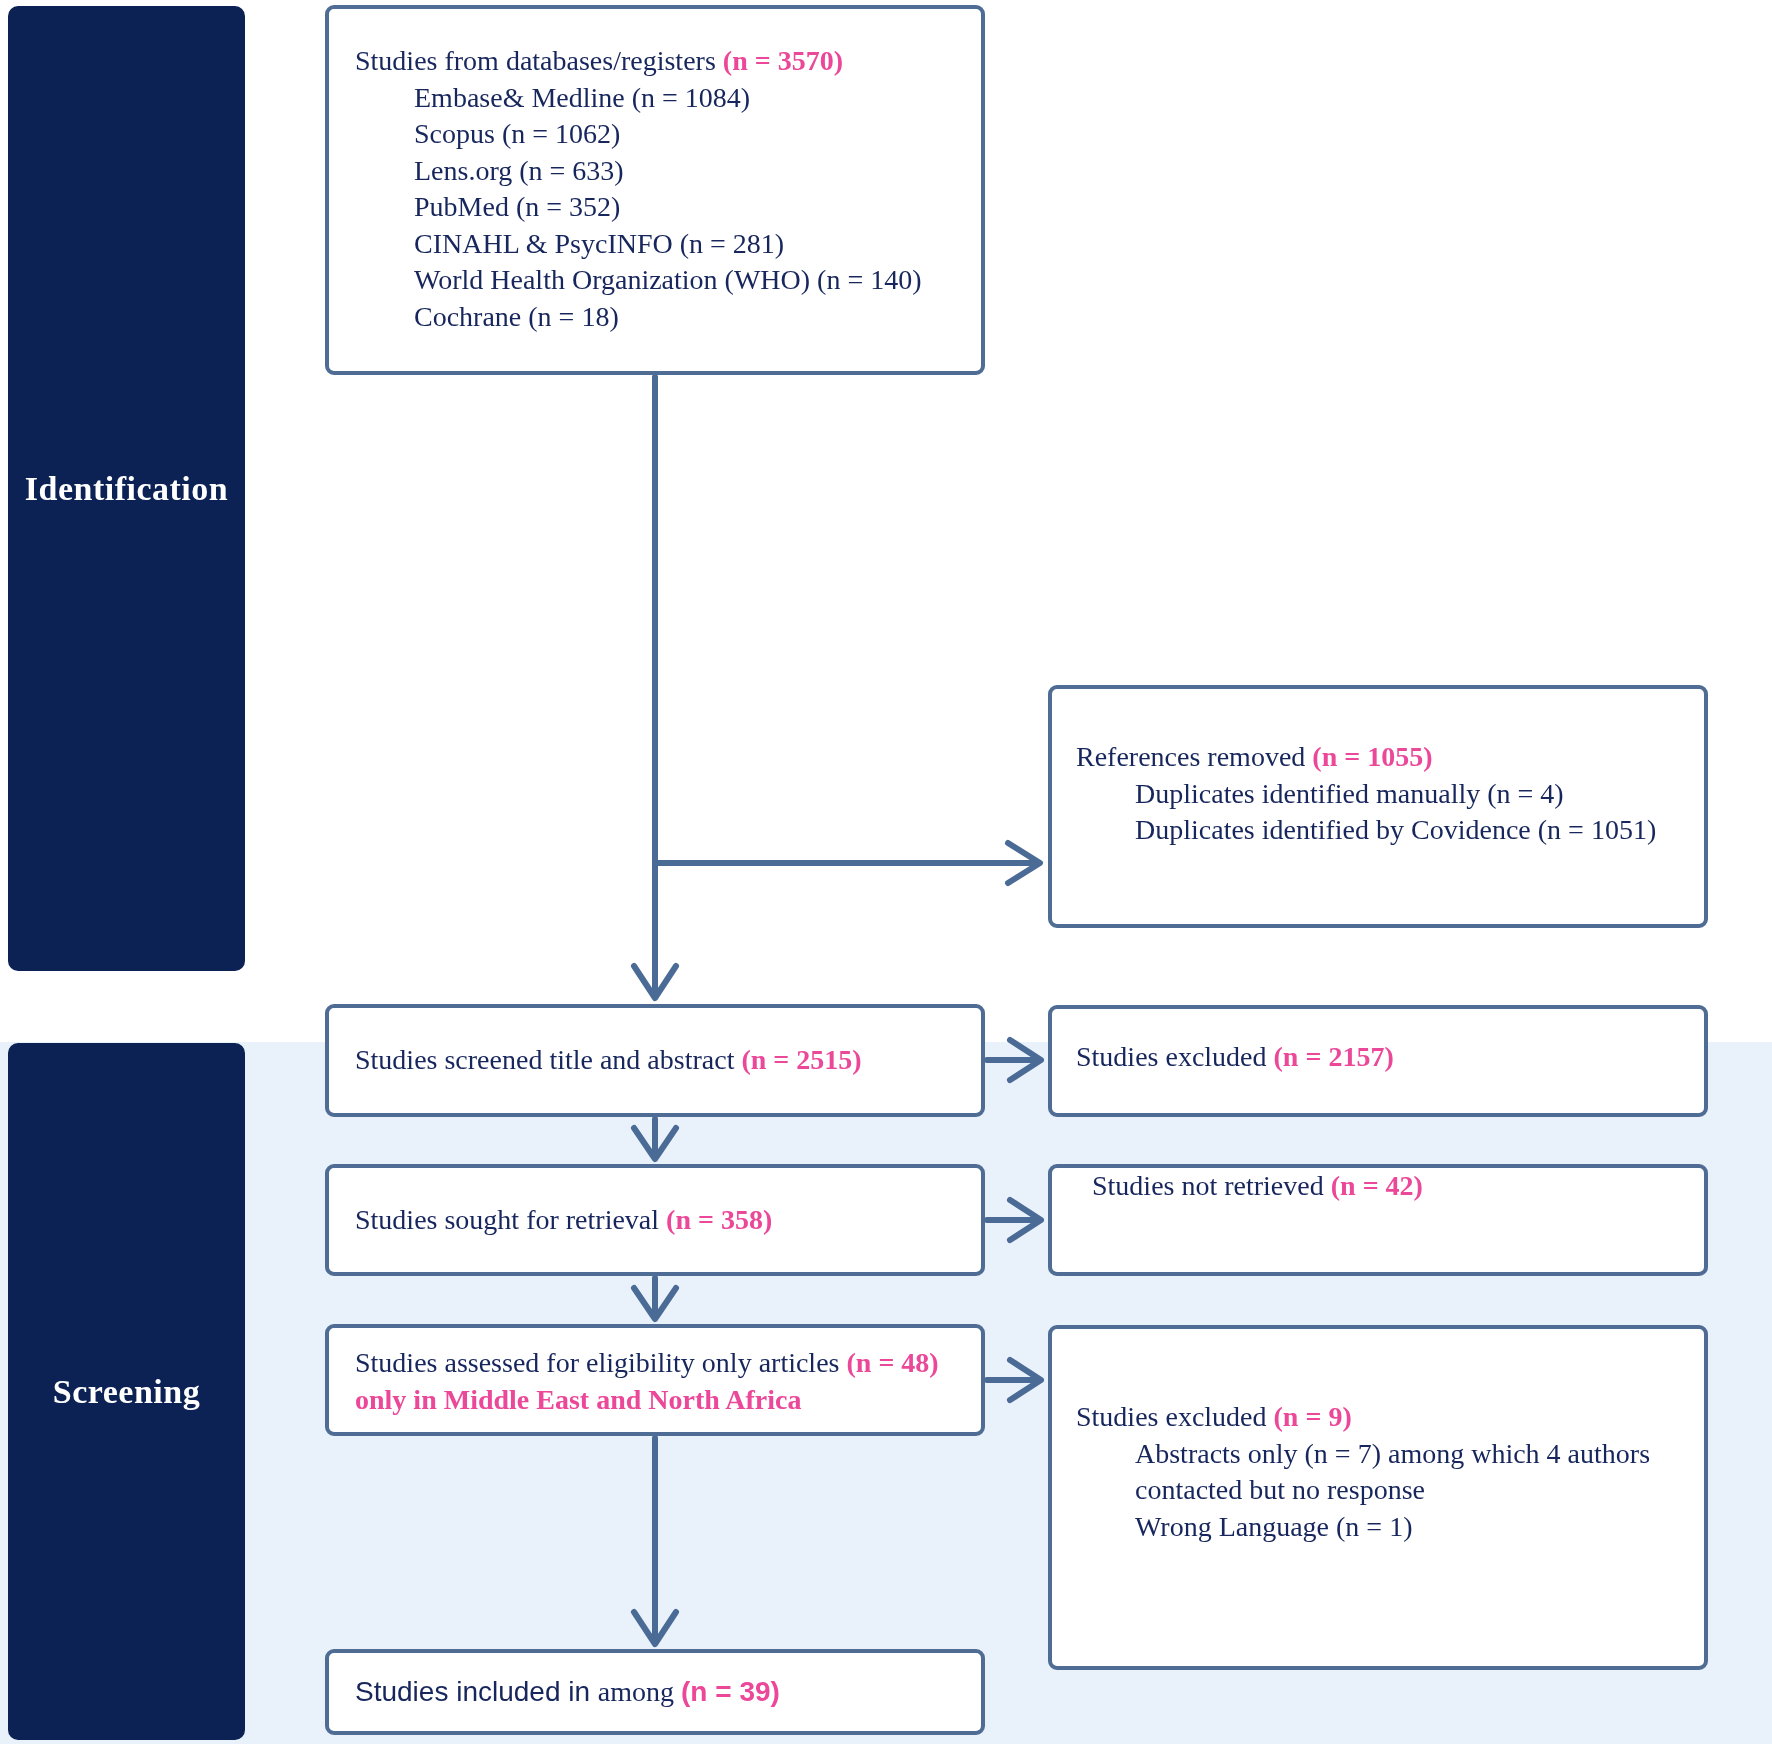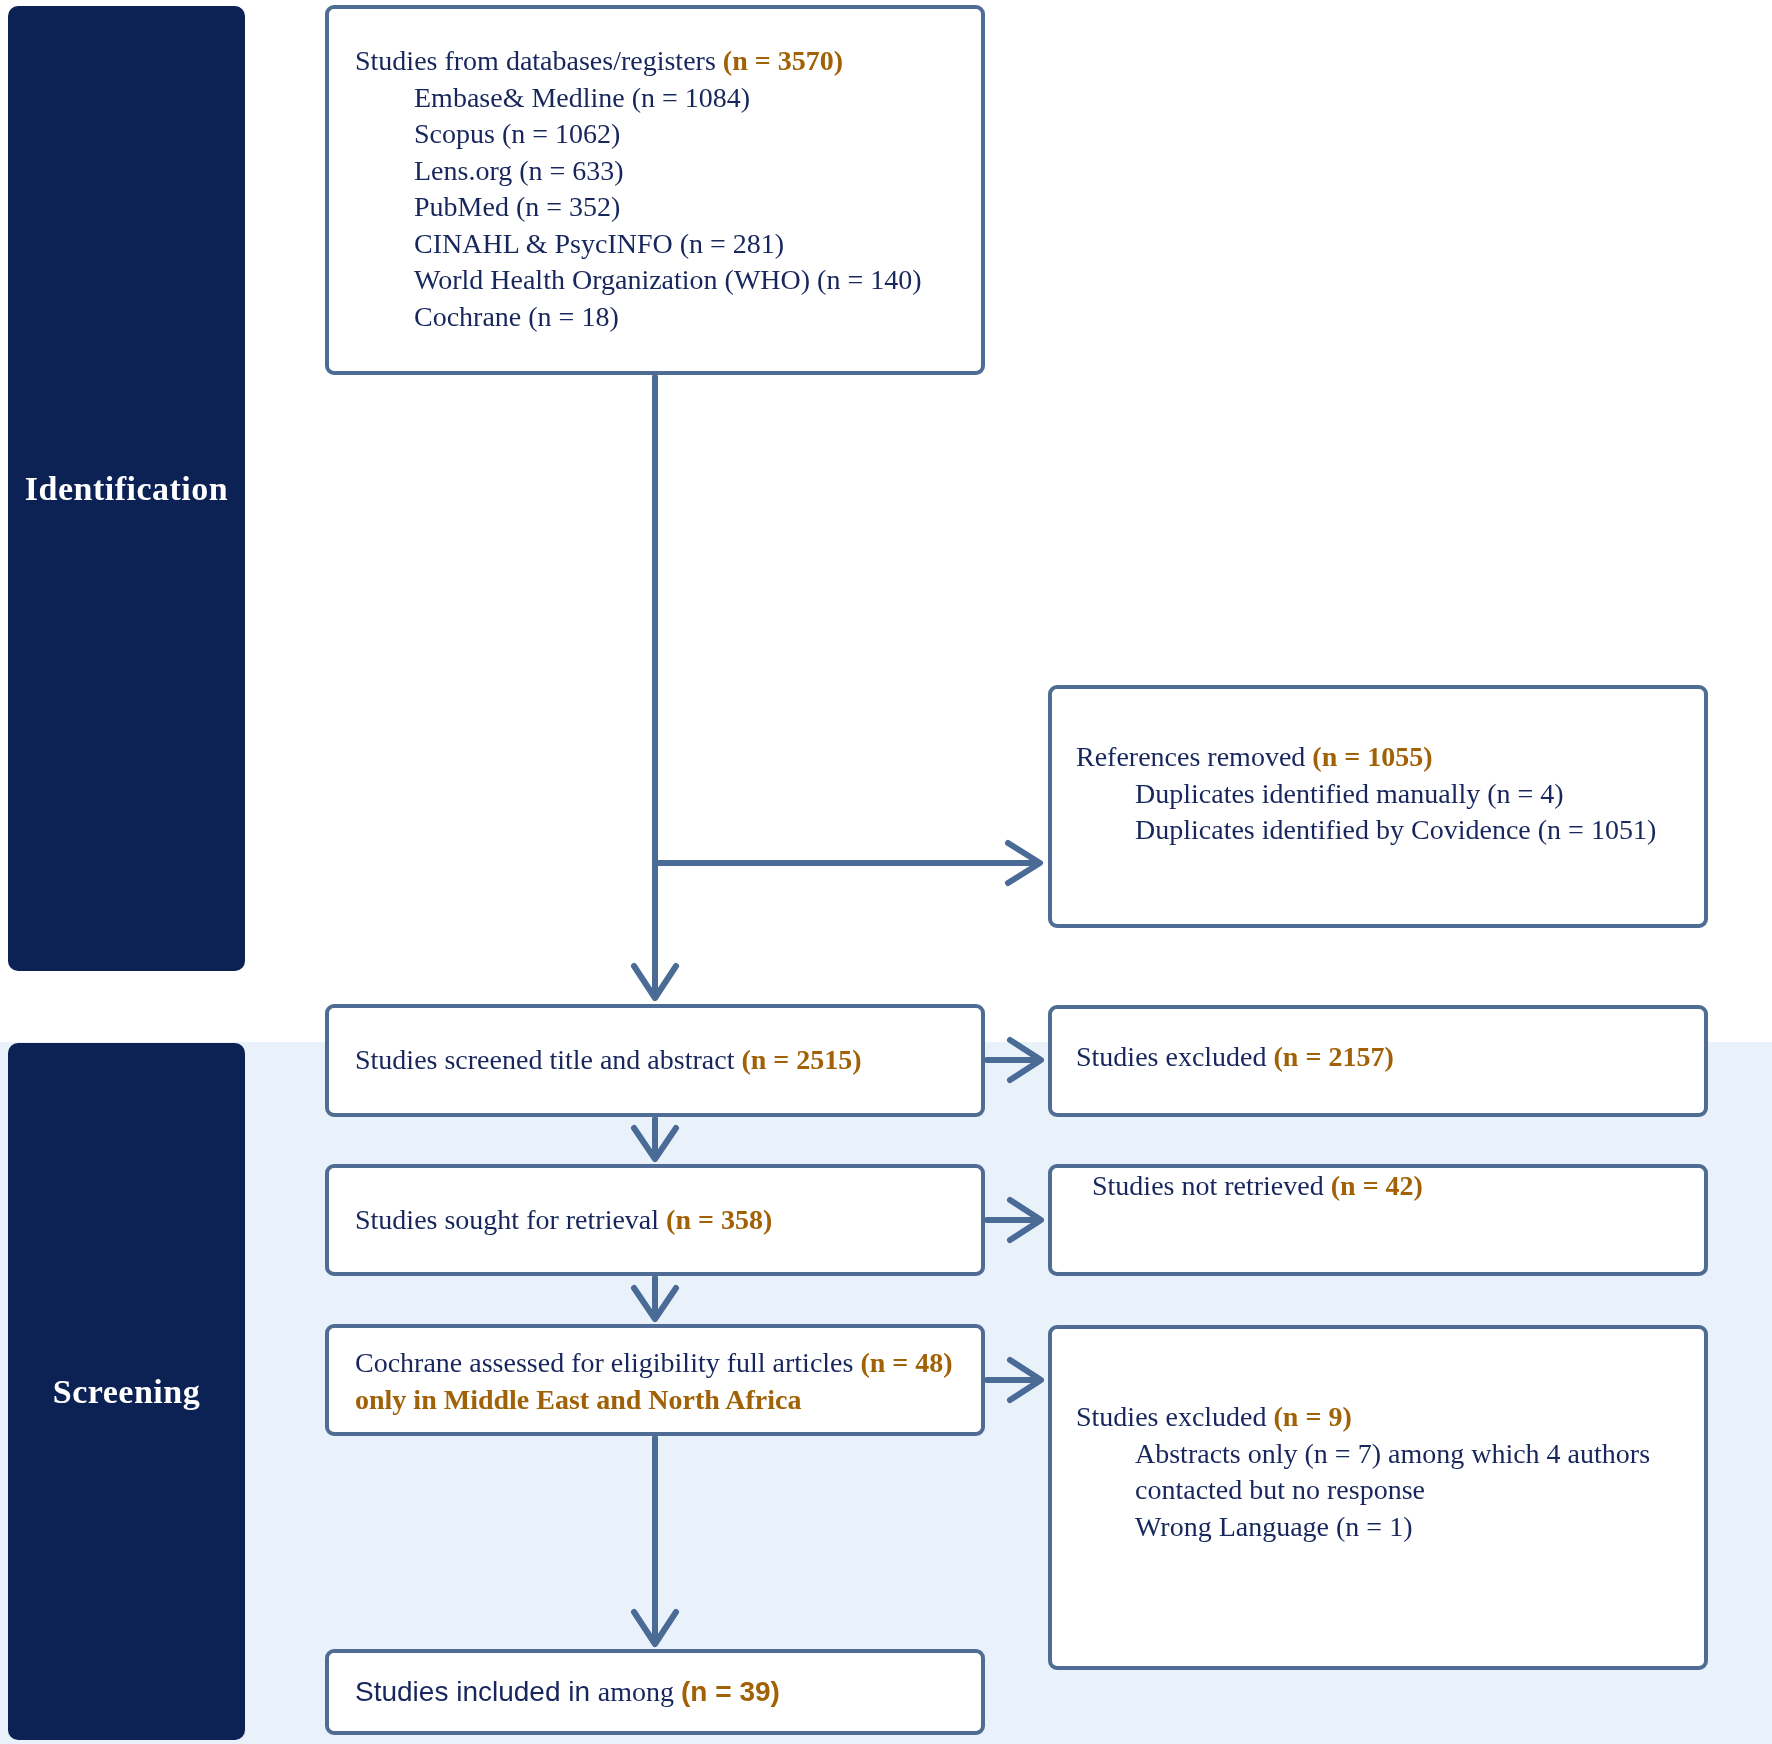--- a/index.html
+++ b/index.html
@@ -39,21 +39,21 @@
   #box-sources{top:5px;height:370px;padding:34px 16px 0 26px;}
   #box-references{top:685px;height:243px;padding:50px 16px 0 24px;}
   #box-screened{top:1004px;height:113px;display:flex;align-items:center;padding:0 14px 0 26px;}
   #box-excluded-ta{top:1005px;height:112px;display:flex;align-items:center;padding:0 14px 8px 24px;}
   #box-sought{top:1164px;height:112px;display:flex;align-items:center;padding:0 14px 0 26px;}
   #box-notretrieved{top:1164px;height:112px;display:flex;align-items:flex-start;padding:0 14px 0 40px;}
   #box-assessed{top:1324px;height:112px;padding:16px 14px 0 26px;line-height:37px;}
   #box-excluded-ft{top:1325px;height:345px;padding:70px 18px 0 24px;}
   #box-included{top:1649px;height:86px;display:flex;align-items:center;padding:0 14px 0 26px;}
   .sub-item{margin-left:59px;}
-  .n-blue{color:#a16207;font-weight:bold;}
+  .n-blue{color:#ec4899;font-weight:bold;}
   .sans{font-family:"Liberation Sans", sans-serif;}
   .arrows{position:absolute;left:0;top:0;z-index:1;}
 </style>
 </head>
 <body>
 
 <div class="canvas">
 
   <div class="light-band"></div>
 
@@ -126,21 +126,21 @@
   </div>
 
   <div class="flow-box col-right" id="box-notretrieved">
     <div>
       <span>Studies not retrieved </span><span class="n-blue">(n = 42)</span>
     </div>
   </div>
 
   <div class="flow-box col-left" id="box-assessed">
     <div>
-      <span>Cochrane assessed for eligibility full articles </span><span class="n-blue">(n = 48) only in Middle East and North Africa</span>
+      <span>Studies assessed for eligibility only articles </span><span class="n-blue">(n = 48) only in Middle East and North Africa</span>
     </div>
   </div>
 
   <div class="flow-box col-right" id="box-excluded-ft">
     <div>
       <span>Studies excluded </span><span class="n-blue">(n = 9)</span>
     </div>
     <div class="sub-item">Abstracts only (n = 7) among which 4 authors contacted but no response</div>
     <div class="sub-item">Wrong Language (n = 1)</div>
   </div>

